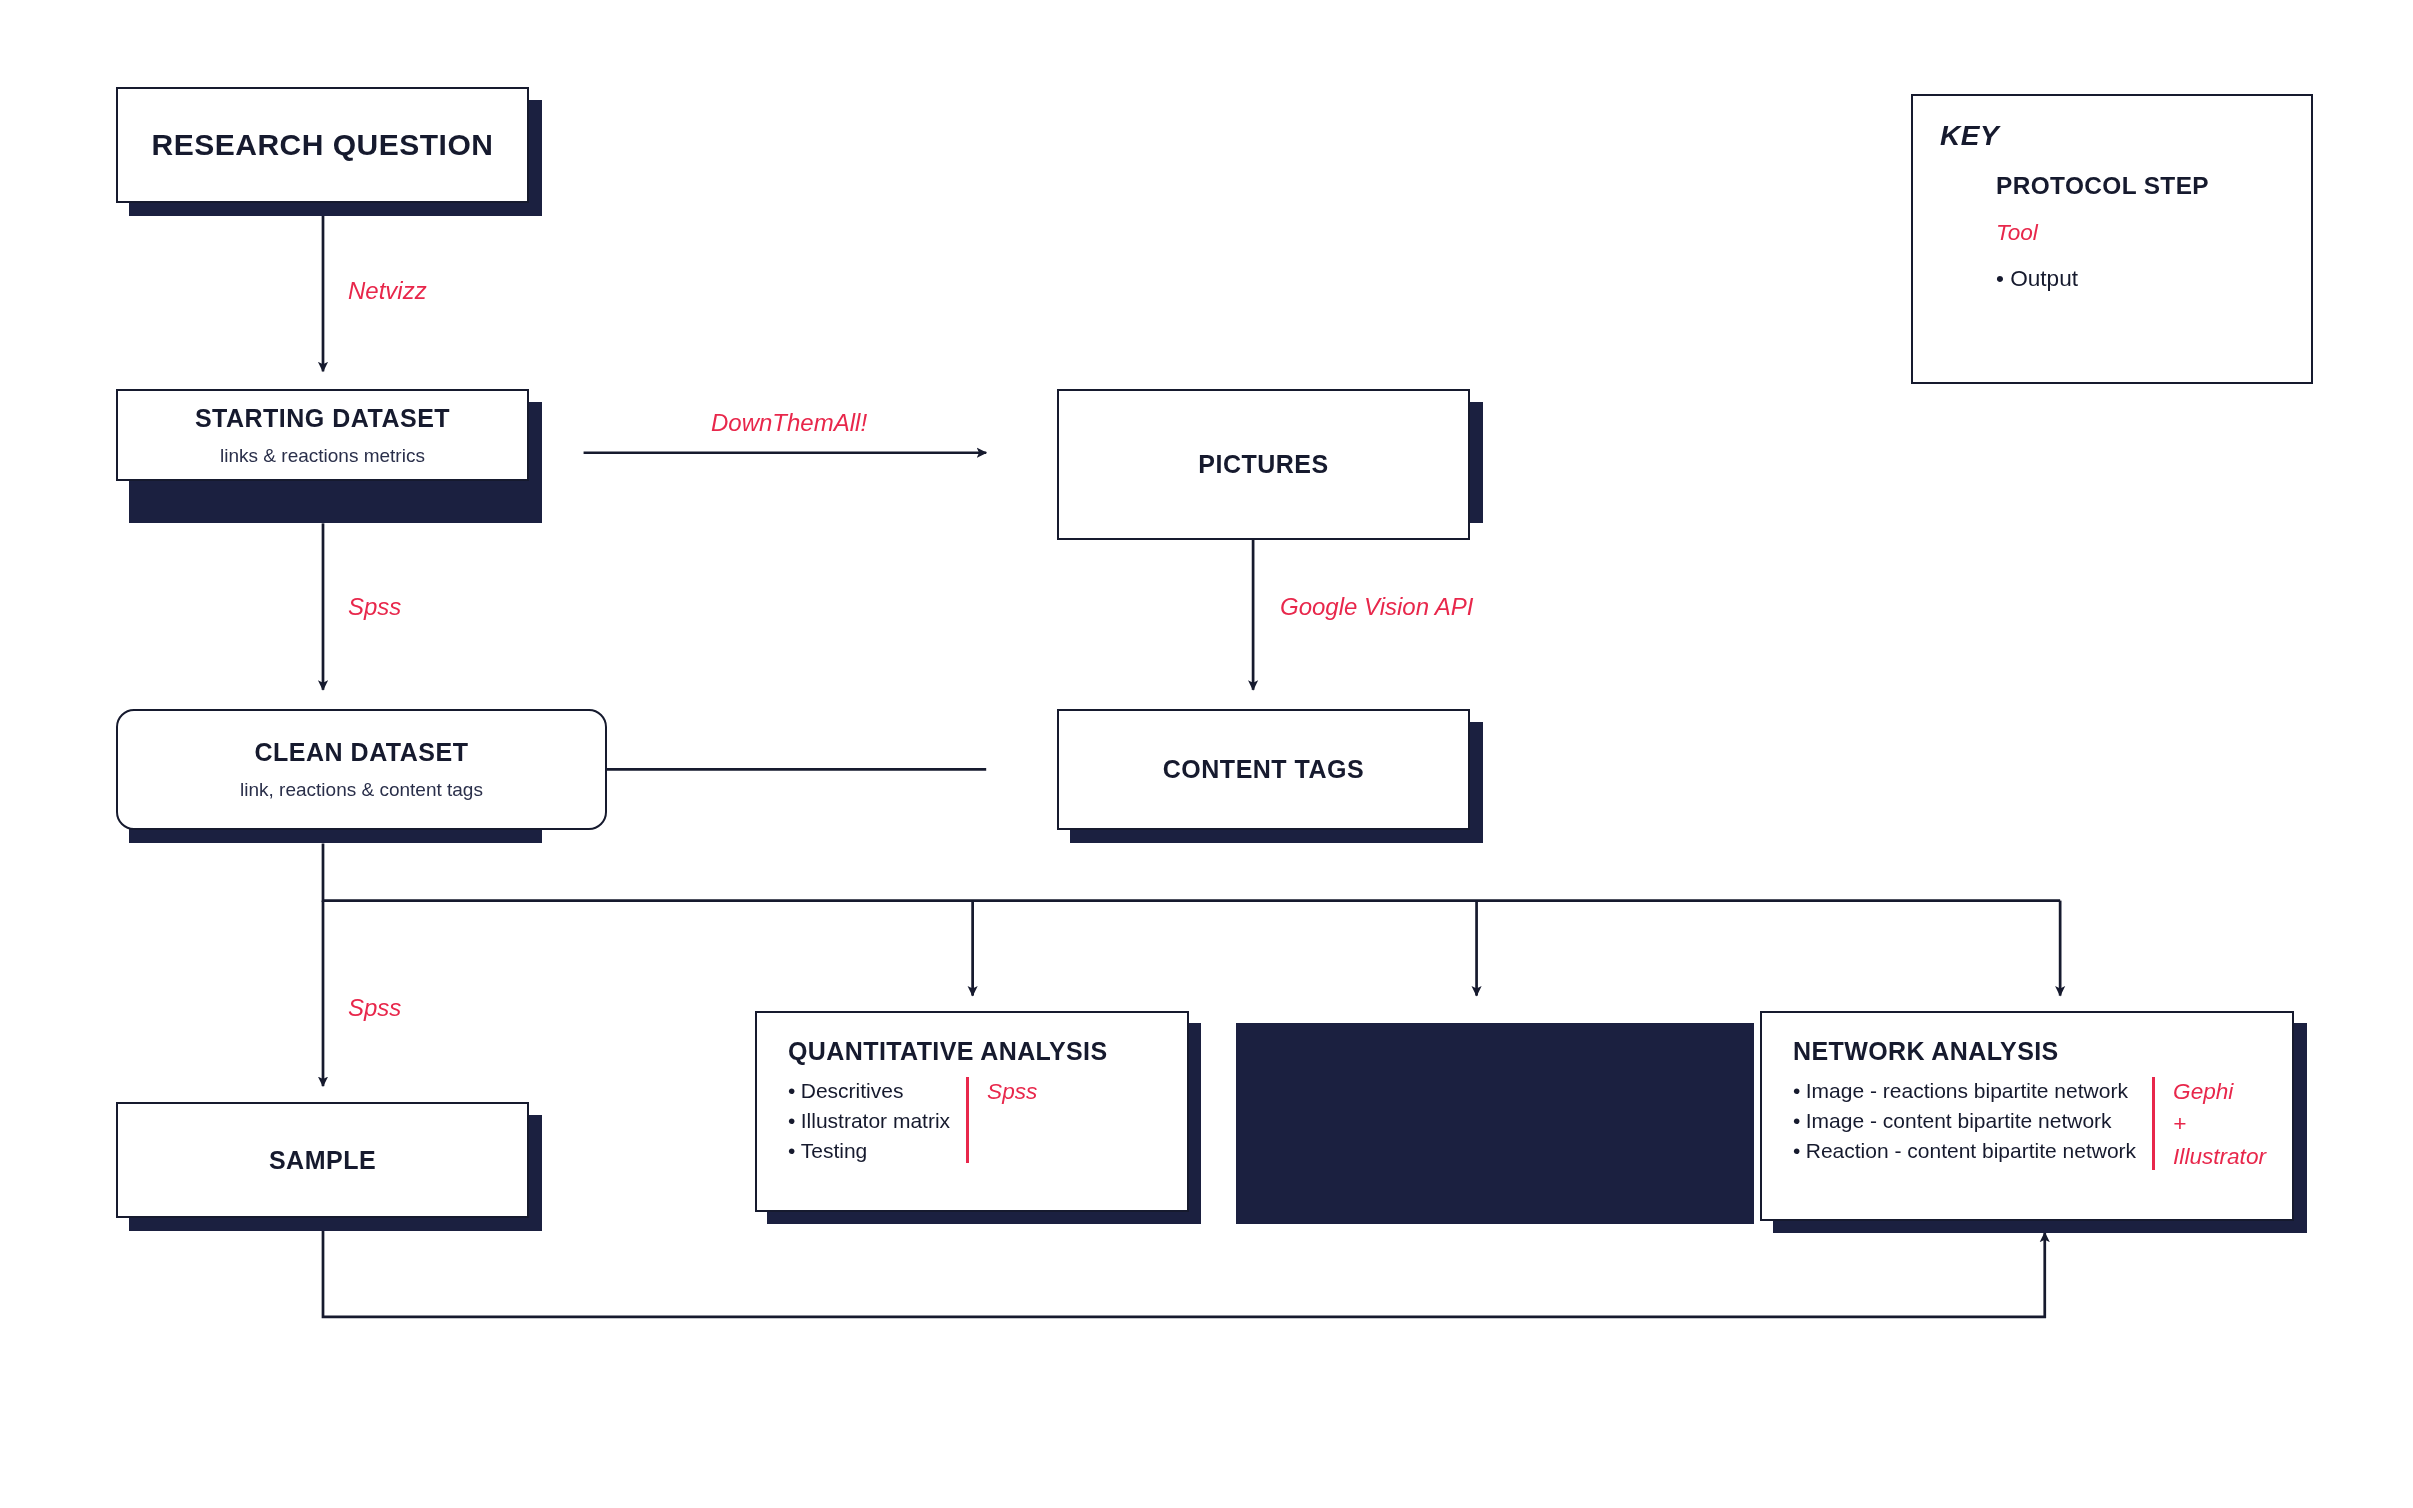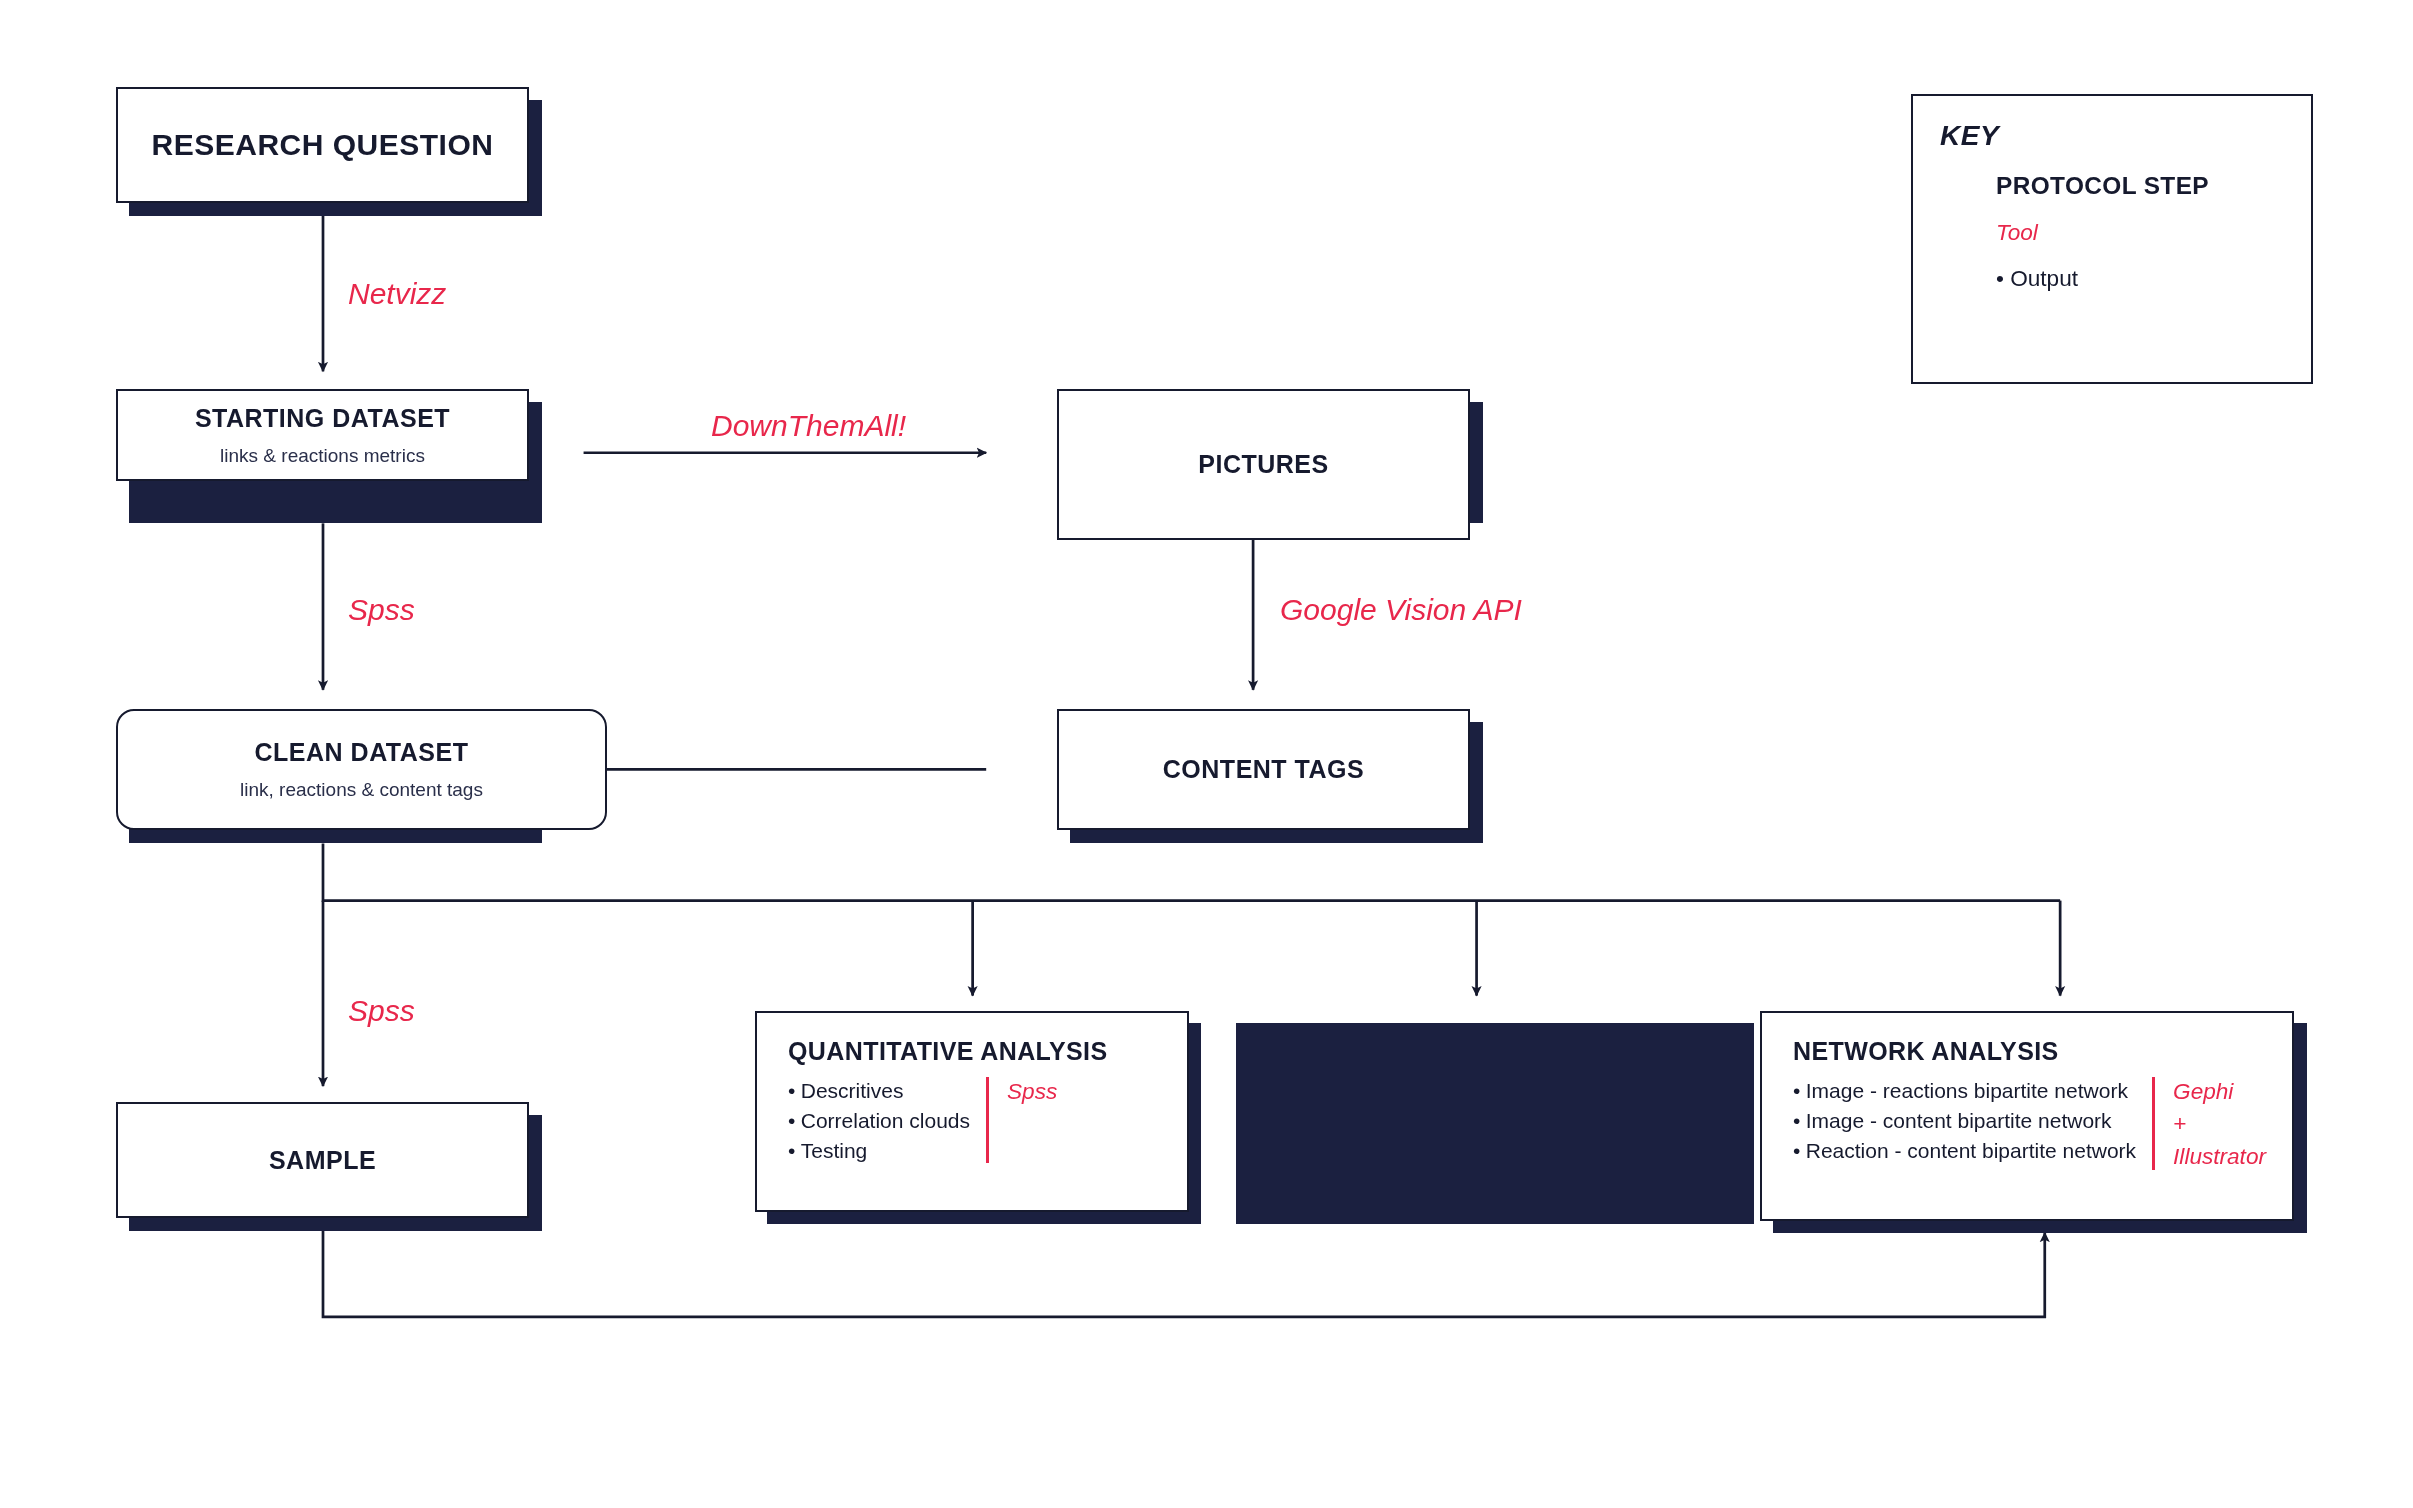--- a/index.html
+++ b/index.html
@@ -148,21 +148,21 @@
   .key-output {
     font-size: 22.6px;
     color: #161a2e;
     margin-top: 20px;
   }
   
   .edge-label {
     position: absolute;
     color: #e8274b;
     font-style: italic;
-    font-size: 30px;
+    font-size: 24px;
     white-space: nowrap;
     z-index: 4;
   }
 </style>
 </head>
 <body>
 
 <div id="canvas">
 
   <svg id="wires" viewBox="0 0 2667 1667">
@@ -232,21 +232,21 @@
   <div class="node node-center" style="left:116px; top:1102px; width:413px; height:116px;">
     <div class="node-title t-md">SAMPLE</div>
   </div>
 
   <div class="shadow" style="left:767px; top:1023px; width:434px; height:201px;"></div>
   <div class="node node-left" style="left:755px; top:1011px; width:434px; height:201px;">
     <div class="an-title">QUANTITATIVE ANALYSIS</div>
     <div class="an-body">
       <ul class="an-list">
         <li>Descritives</li>
-        <li>Correlation clouds</li>
+        <li>Illustrator matrix</li>
         <li>Testing</li>
       </ul>
       <div class="vrule"></div>
       <div class="tool-stack">
         <div class="tool">Spss</div>
       </div>
     </div>
   </div>
 
   <div class="shadow" style="left:1236px; top:1023px; width:518px; height:201px;"></div>

